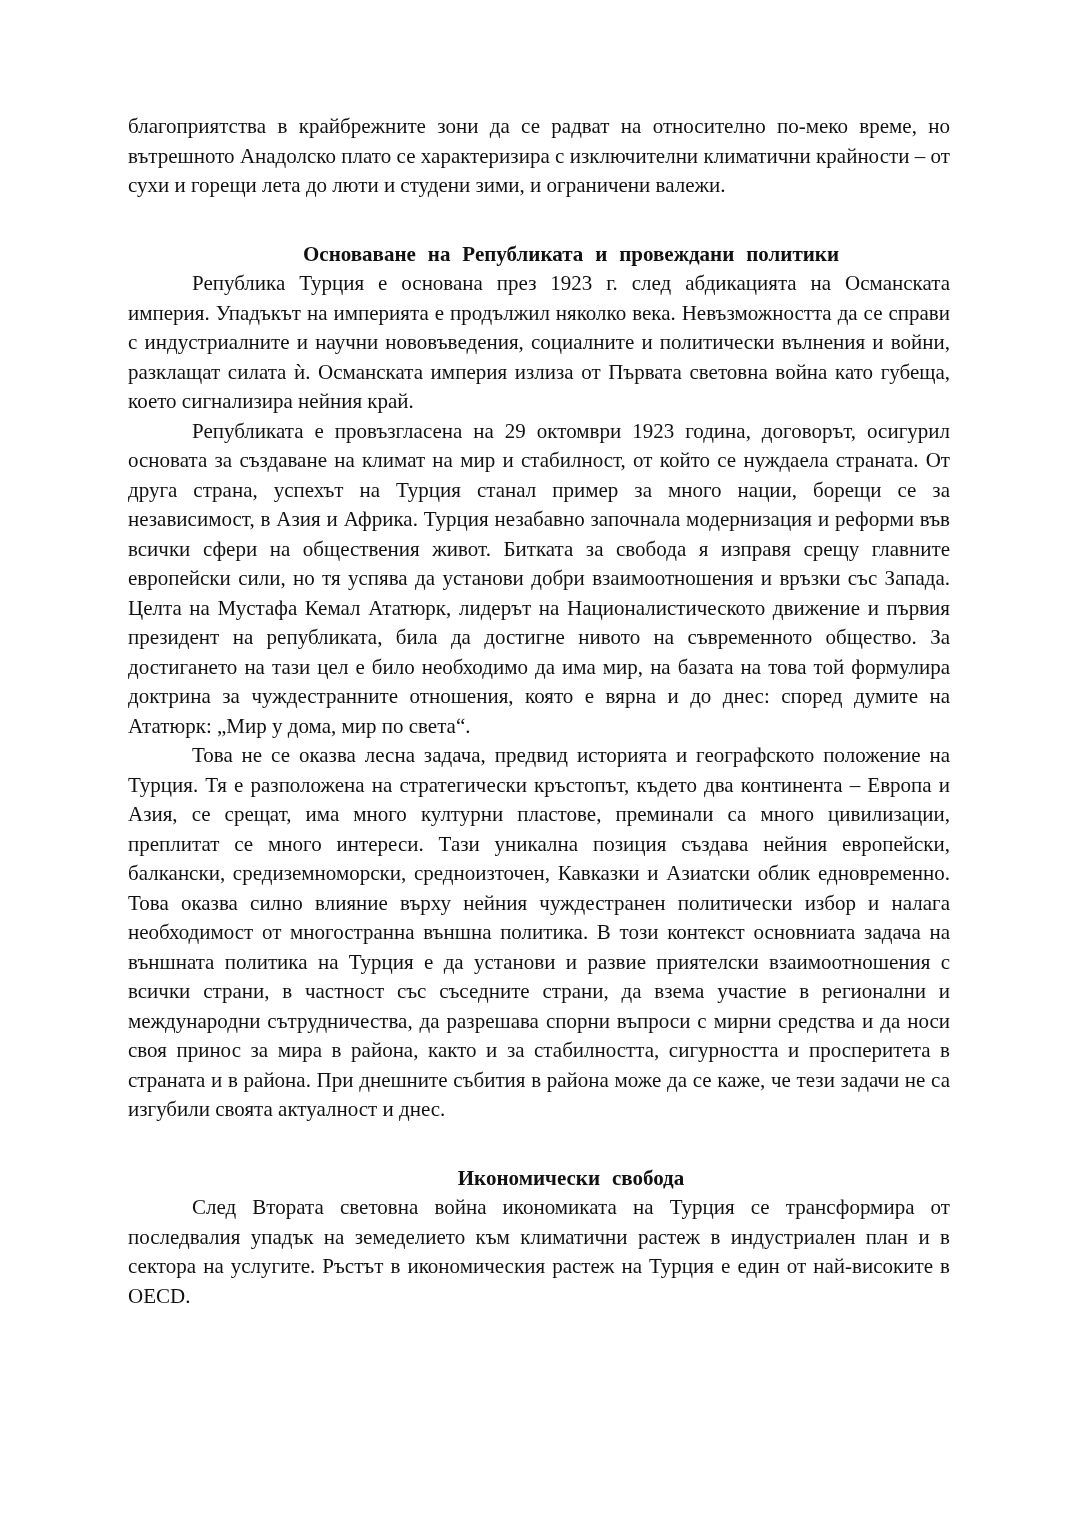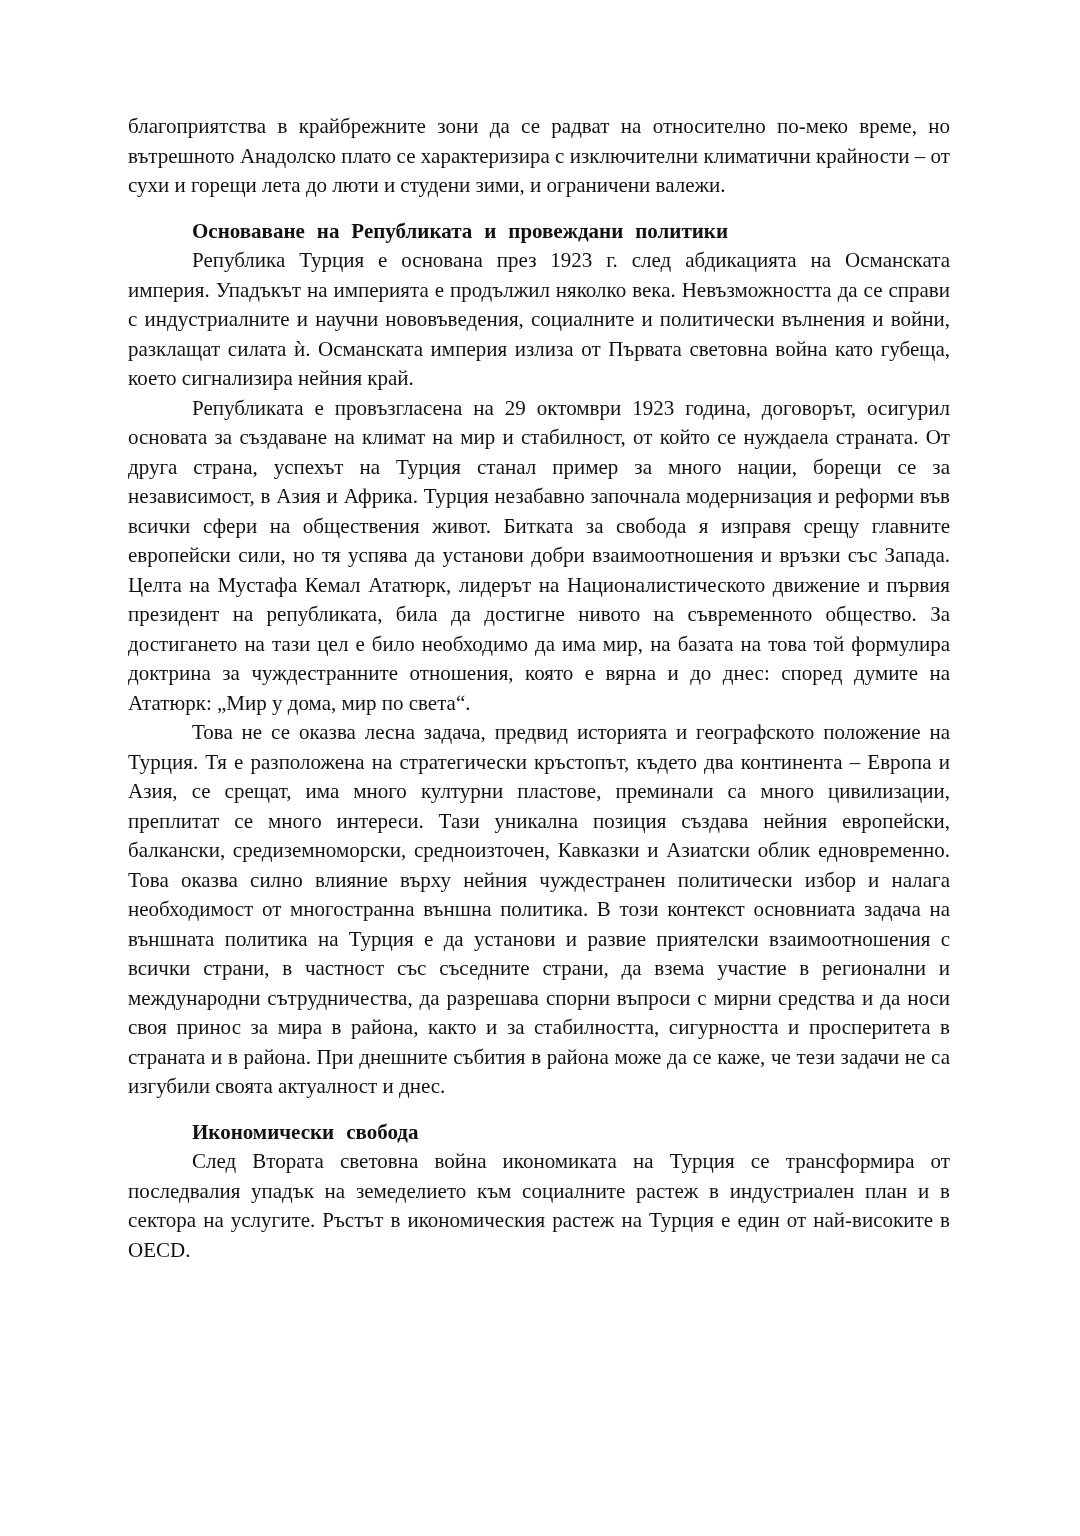--- a/index.html
+++ b/index.html
@@ -22,26 +22,26 @@
   }
   .para {
     margin: 0;
     text-align: justify;
     text-indent: 64px;
   }
   .para.no-indent {
     text-indent: 0;
   }
   .heading {
-    margin: 16px 0 0 0;
+    margin: 39px 0 0 0;
     font-size: 21px;
     line-height: 29.5px;
     font-weight: bold;
     text-indent: 64px;
-    text-align: left;
+    text-align: center;
     word-spacing: 0.32em;
   }
   .page-number {
     position: absolute;
     left: 0;
     right: 0;
     top: 1400px;
     text-align: center;
     font-size: 20px;
     color: #0369a1;
@@ -57,17 +57,17 @@
   <h2 class="heading">Основаване на Републиката и провеждани политики</h2>
 
   <p class="para">Република Турция е основана през 1923 г. след абдикацията на Османската империя. Упадъкът на империята е продължил няколко века. Невъзможността да се справи с индустриалните и научни нововъведения, социалните и политически вълнения и войни, разклащат силата ѝ. Османската империя излиза от Първата световна война като губеща, което сигнализира нейния край.</p>
 
   <p class="para">Републиката е провъзгласена на 29 октомври 1923 година, договорът, осигурил основата за създаване на климат на мир и стабилност, от който се нуждаела страната. От друга страна, успехът на Турция станал пример за много нации, борещи се за независимост, в Азия и Африка. Турция незабавно започнала модернизация и реформи във всички сфери на обществения живот. Битката за свобода я изправя срещу главните европейски сили, но тя успява да установи добри взаимоотношения и връзки със Запада. Целта на Мустафа Кемал Ататюрк, лидерът на Националистическото движение и първия президент на републиката, била да достигне нивото на съвременното общество. За достигането на тази цел е било необходимо да има мир, на базата на това той формулира доктрина за чуждестранните отношения, която е вярна и до днес: според думите на Ататюрк: „Мир у дома, мир по света“.</p>
 
   <p class="para">Това не се оказва лесна задача, предвид историята и географското положение на Турция. Тя е разположена на стратегически кръстопът, където два континента – Европа и Азия, се срещат, има много културни пластове, преминали са много цивилизации, преплитат се много интереси. Тази уникална позиция създава нейния европейски, балкански, средиземноморски, средноизточен, Кавказки и Азиатски облик едновременно. Това оказва силно влияние върху нейния чуждестранен политически избор и налага необходимост от многостранна външна политика. В този контекст основниата задача на външната политика на Турция е да установи и развие приятелски взаимоотношения с всички страни, в частност със съседните страни, да взема участие в регионални и международни сътрудничества, да разрешава спорни въпроси с мирни средства и да носи своя принос за мира в района, както и за стабилността, сигурността и просперитета в страната и в района. При днешните събития в района може да се каже, че тези задачи не са изгубили своята актуалност и днес.</p>
 
   <h2 class="heading">Икономически свобода</h2>
 
-  <p class="para">След Втората световна война икономиката на Турция се трансформира от последвалия упадък на земеделието към социалните растеж в индустриален план и в сектора на услугите. Ръстът в икономическия растеж на Турция е един от най-високите в OECD.</p>
+  <p class="para">След Втората световна война икономиката на Турция се трансформира от последвалия упадък на земеделието към климатични растеж в индустриален план и в сектора на услугите. Ръстът в икономическия растеж на Турция е един от най-високите в OECD.</p>
 
   <div class="page-number">412</div>
 
 </div>
 
 </body></html>

